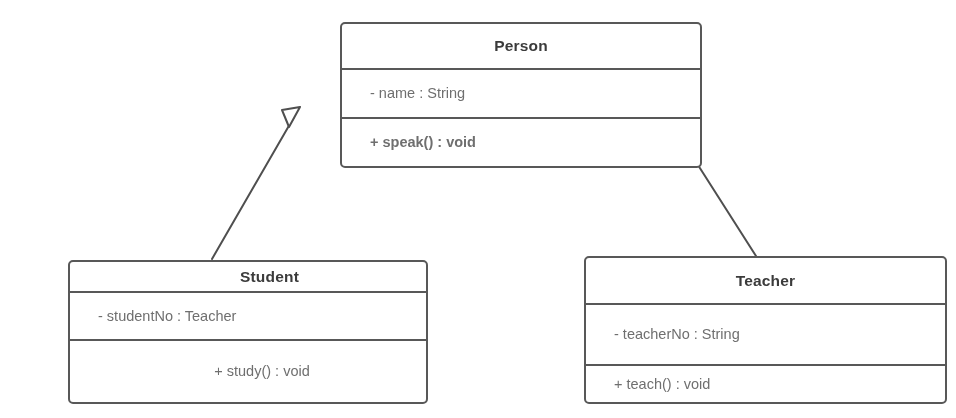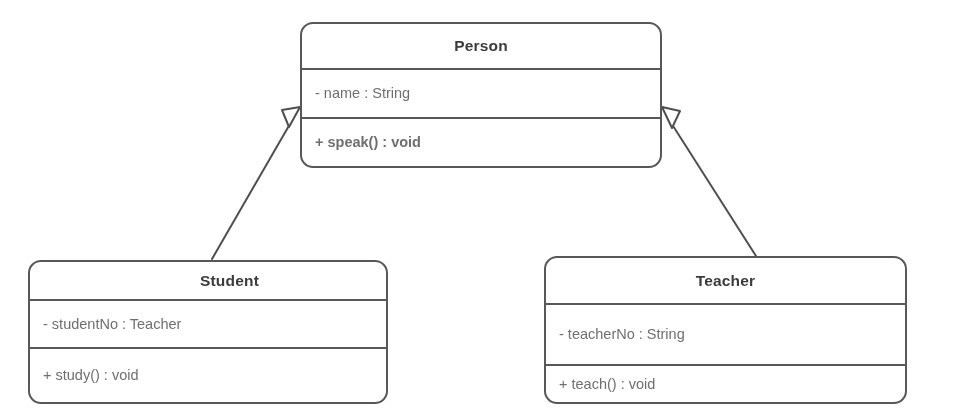--- a/index.html
+++ b/index.html
@@ -27,42 +27,43 @@
     height: 418px;
     z-index: 1;
   }
   
   .uml-class {
     position: absolute;
     z-index: 2;
     box-sizing: border-box;
     background: #ffffff;
     border: 2px solid #585858;
-    border-radius: 13px;
+    border-radius: 5px;
     display: flex;
     flex-direction: column;
     overflow: hidden;
+    margin-left: 40px;
   }
   .uml-title {
     display: flex;
     align-items: center;
     justify-content: center;
     font-weight: bold;
     font-size: 15.5px;
     color: #3b3b3b;
     letter-spacing: .2px;
     box-sizing: border-box;
   }
   .uml-compartment {
     border-top: 2px solid #585858;
     display: flex;
     flex-direction: column;
     justify-content: center;
     box-sizing: border-box;
-    padding-left: 13px;
+    padding-left: 28px;
   }
   .uml-member {
     font-size: 14.5px;
     color: #6f6f6f;
     line-height: 1.42;
     white-space: nowrap;
   }
   
   #class-person {
     left: 300px;
@@ -73,23 +74,23 @@
   #class-person .uml-title      { height: 44px; }
   #class-person .attrs          { height: 49px; }
   #class-person .ops            { flex: 1 1 auto; font-weight: bold; }
 
   #class-student {
     left: 28px;
     top: 260px;
     width: 360px;
     height: 144px;
   }
-  #class-student .uml-title     { height: 37px; padding-left: 43px; }
+  #class-student .uml-title     { height: 29px; padding-left: 43px; }
   #class-student .attrs         { height: 48px; }
-  #class-student .ops           { flex: 1 1 auto; }
+  #class-student .ops           { flex: 1 1 auto; align-items: center; }
 
   #class-teacher {
     left: 544px;
     top: 256px;
     width: 363px;
     height: 148px;
   }
   #class-teacher .uml-title     { height: 45px; }
   #class-teacher .attrs         { height: 61px; }
   #class-teacher .ops           { flex: 1 1 auto; }

